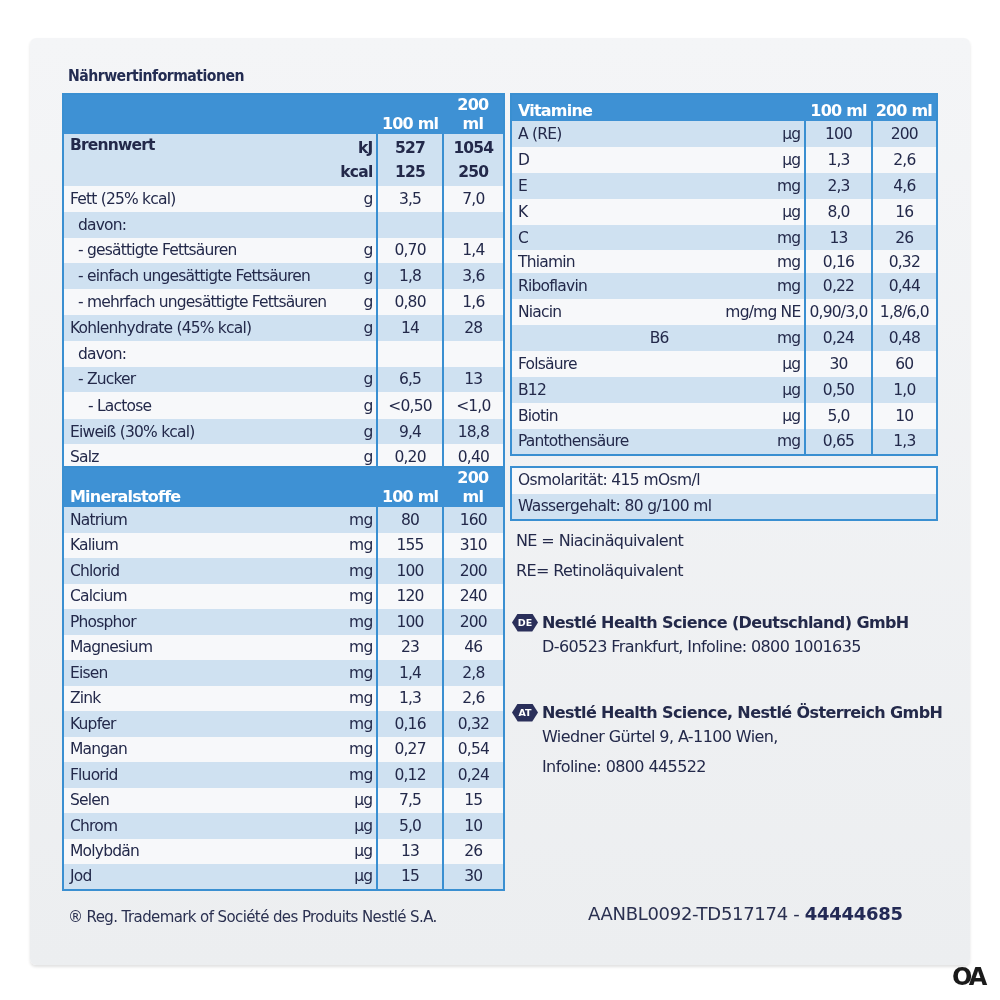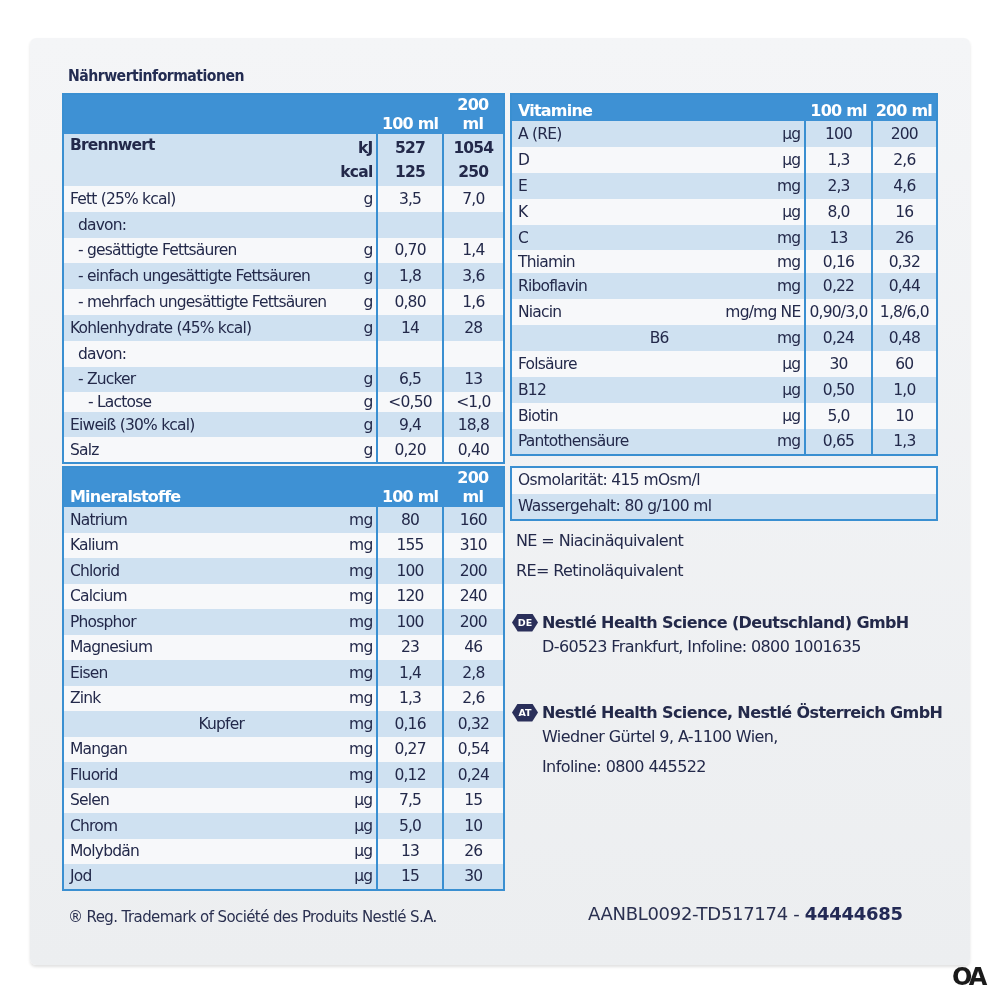--- a/index.html
+++ b/index.html
@@ -139,21 +139,21 @@
       <tr class="even" style="height: 25.8px;">
         <td class="unit ind1" style="text-align: left; position: relative;"><span>davon:</span><span style="position: absolute; right: 4px;"></span></td>
         <td class="v1"></td>
         <td class="v2"></td>
       </tr>
       <tr class="odd" style="height: 25.8px;">
         <td class="unit ind1" style="text-align: left; position: relative;"><span>- Zucker</span><span style="position: absolute; right: 4px;">g</span></td>
         <td class="v1">6,5</td>
         <td class="v2">13</td>
       </tr>
-      <tr class="even" style="height: 20px;">
+      <tr class="even" style="height: 27px;">
         <td class="unit ind2" style="text-align: left; position: relative;"><span>- Lactose</span><span style="position: absolute; right: 4px;">g</span></td>
         <td class="v1">&lt;0,50</td>
         <td class="v2">&lt;1,0</td>
       </tr>
       <tr class="odd" style="height: 25px;">
         <td class="unit" style="text-align: left; position: relative;"><span>Eiweiß (30% kcal)</span><span style="position: absolute; right: 4px;">g</span></td>
         <td class="v1">9,4</td>
         <td class="v2">18,8</td>
       </tr>
       <tr class="even" style="height: 25.8px;">
@@ -294,21 +294,21 @@
         <td class="unit" style="text-align: left; position: relative;"><span>Eisen</span><span style="position: absolute; right: 4px;">mg</span></td>
         <td class="v1">1,4</td>
         <td class="v2">2,8</td>
       </tr>
       <tr class="even" style="height: 25.5px;">
         <td class="unit" style="text-align: left; position: relative;"><span>Zink</span><span style="position: absolute; right: 4px;">mg</span></td>
         <td class="v1">1,3</td>
         <td class="v2">2,6</td>
       </tr>
       <tr class="odd" style="height: 25.5px;">
-        <td class="unit" style="text-align: center; position: relative;"><span>Kupfer</span><span style="position: absolute; right: 4px;">mg</span></td>
+        <td class="unit" style="text-align: left; position: relative;"><span>Kupfer</span><span style="position: absolute; right: 4px;">mg</span></td>
         <td class="v1">0,16</td>
         <td class="v2">0,32</td>
       </tr>
       <tr class="even" style="height: 25.5px;">
         <td class="unit" style="text-align: left; position: relative;"><span>Mangan</span><span style="position: absolute; right: 4px;">mg</span></td>
         <td class="v1">0,27</td>
         <td class="v2">0,54</td>
       </tr>
       <tr class="odd" style="height: 25.5px;">
         <td class="unit" style="text-align: left; position: relative;"><span>Fluorid</span><span style="position: absolute; right: 4px;">mg</span></td>

